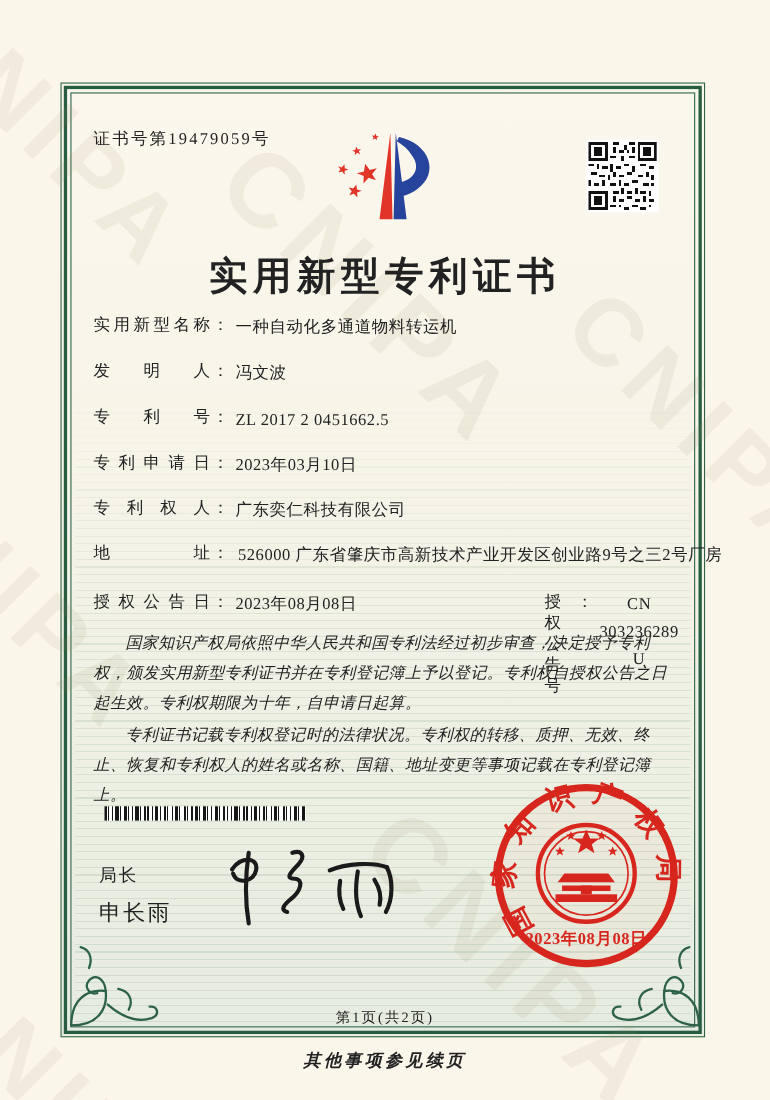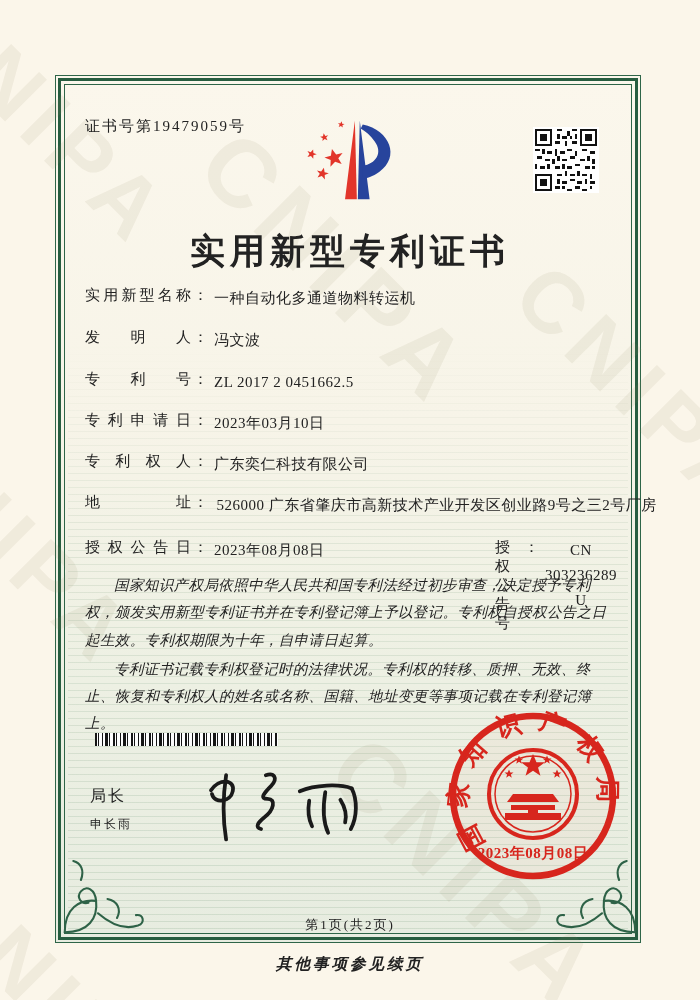--- a/index.html
+++ b/index.html
@@ -36,21 +36,21 @@
   
   .paras{position:absolute;left:85px;top:572px;width:532px;z-index:3;font-size:14.5px;
          line-height:1.88;font-style:italic;letter-spacing:0.4px;}
   .paras p{margin:0 0 2px 0;text-indent:2em;}
   
   .barcode{position:absolute;left:95px;top:733px;width:183px;height:13px;z-index:3;
     background:repeating-linear-gradient(90deg,#161616 0 2px,#fdfdfd 2px 3px,#161616 3px 4px,
       #fdfdfd 4px 7px,#161616 7px 8px,#fdfdfd 8px 10px,#161616 10px 13px,#fdfdfd 13px 14px,
       #161616 14px 15px,#fdfdfd 15px 18px);}
   .sig-title{position:absolute;left:90px;top:786px;font-size:16px;letter-spacing:2px;z-index:3;}
-  .sig-name{position:absolute;left:90px;top:816px;font-size:12px;letter-spacing:2px;z-index:3;font-family:Liberation Mono, monospace;}
+  .sig-name{position:absolute;left:90px;top:816px;font-size:20px;letter-spacing:2px;z-index:3;font-family:Liberation Mono, monospace;}
   .signature{position:absolute;left:195px;top:762px;z-index:3;}
   .seal{position:absolute;left:445px;top:708px;z-index:4;}
   .seal-date{position:absolute;left:445px;top:844px;width:176px;text-align:center;z-index:5;
              color:#d7261d;font-size:15px;font-weight:bold;letter-spacing:0.5px;}
   .page-num{position:absolute;left:0;top:916px;width:700px;text-align:center;font-size:13px;
             letter-spacing:2px;z-index:3;}
   .footer-note{position:absolute;left:0;top:954px;width:700px;text-align:center;font-size:15.5px;
             font-style:italic;letter-spacing:3px;z-index:3;font-weight:bold;}
 </style>
 </head>

